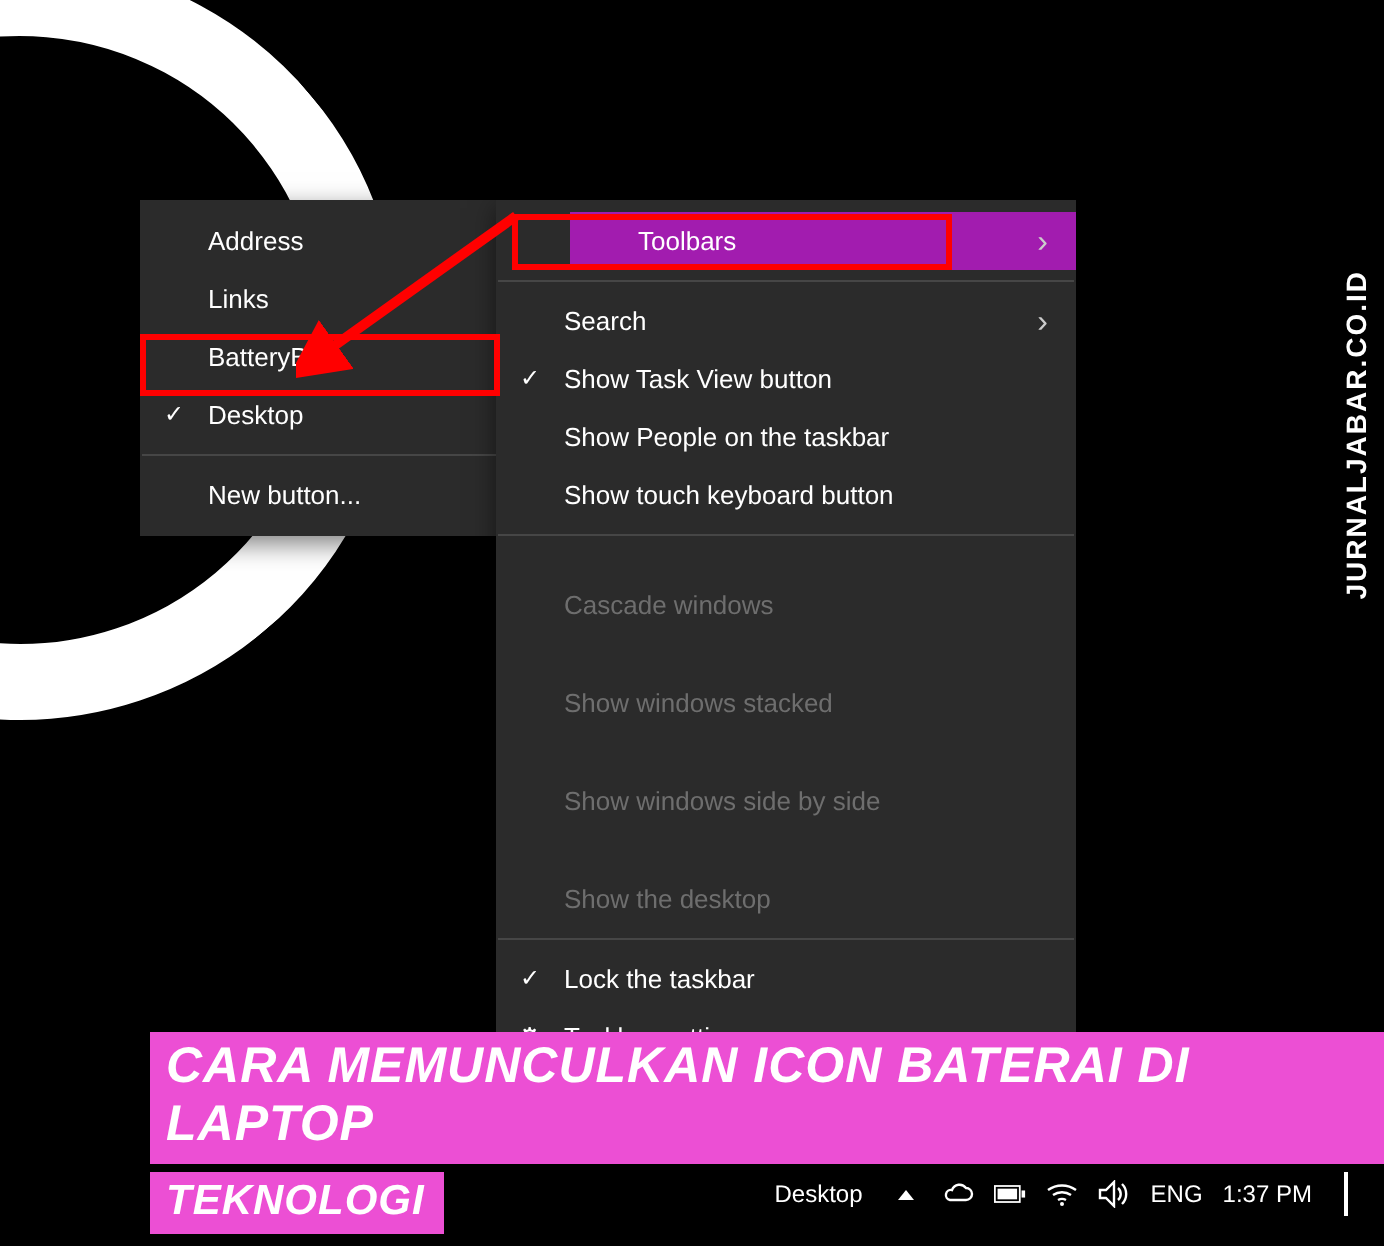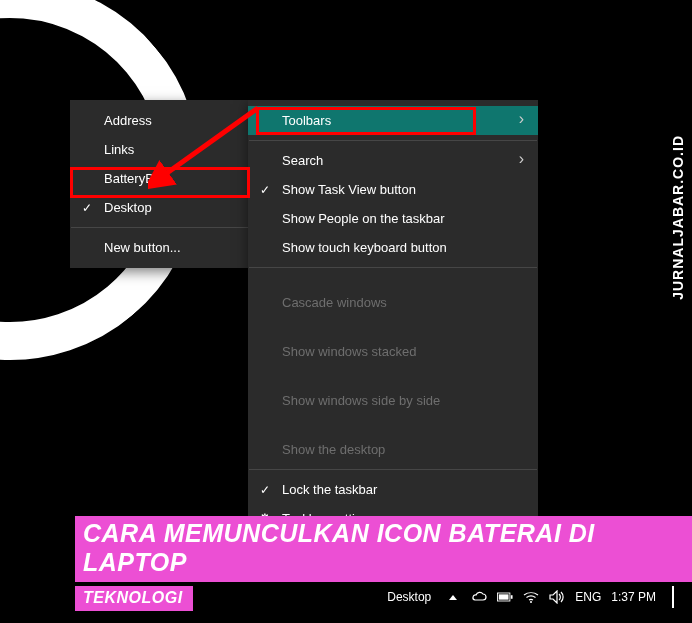--- a/index.html
+++ b/index.html
@@ -32,26 +32,26 @@
   .menu {
     position: absolute;
     background: #2b2b2b;
     color: #fff;
     font-size: 13px;
     padding: 6px 0;
     box-shadow: 0 4px 12px rgba(0,0,0,.5);
   }
   .menu .item {
     display: flex;
-    align-items: flex-end;
+    align-items: flex-start;
     padding: 7px 18px 7px 34px;
     position: relative;
     white-space: nowrap;
   }
-  .menu .item.hover { background: #0f766e; }
+  .menu .item.hover { background: #a21caf; margin-left: 37px; }
   .menu .item.disabled { color: #6e6e6e; margin-top: 20px; }
   .menu .check::before {
     content: "✓";
     position: absolute;
     left: 12px;
     font-size: 12px;
   }
   .menu .gear::before {
     content: "⚙";
     position: absolute;
@@ -97,21 +97,21 @@
   }
   .subtitle {
     margin-top: 4px;
   }
   .subtitle span {
     display: inline-block;
     background: #ec4fd4;
     color: #fff;
     font-weight: 800;
     font-style: italic;
-    font-size: 16px;
+    font-size: 21px;
     padding: 3px 10px 4px 8px;
     letter-spacing: .5px;
   }
 
   
   .taskbar {
     position: absolute;
     left: 248px; bottom: 10px; right: 12px;
     height: 32px;
     display: flex;

